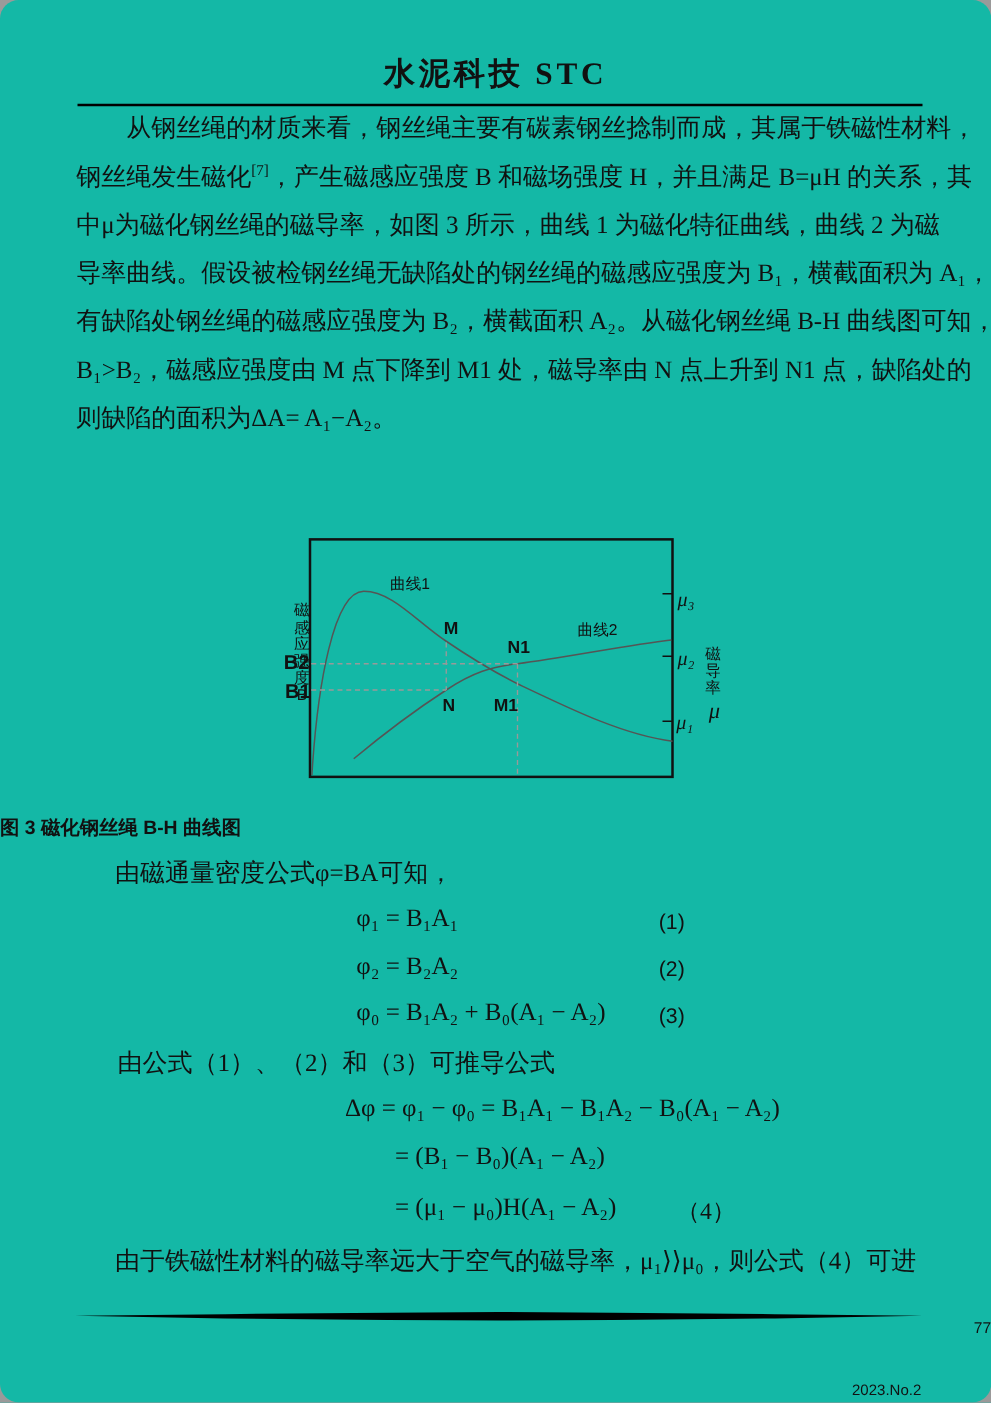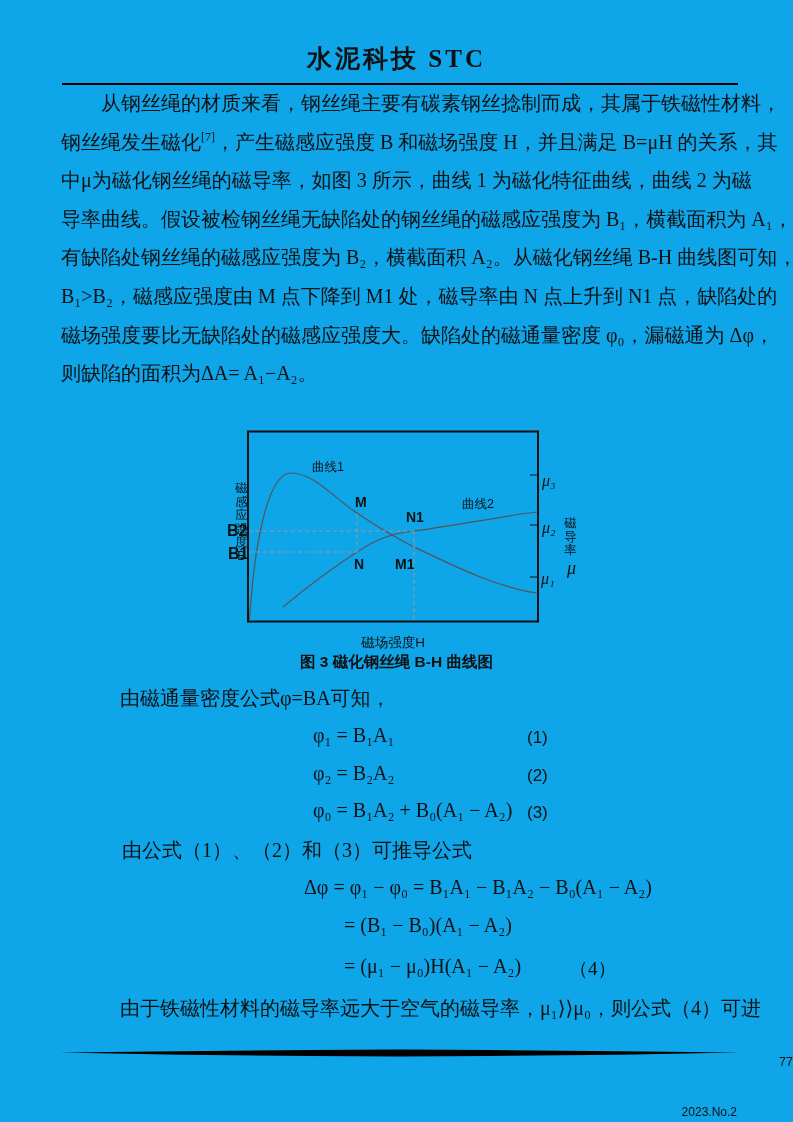--- a/index.html
+++ b/index.html
@@ -1,20 +1,21 @@
 <!DOCTYPE html>
 <html><head>
 <meta charset="utf-8">
 <style>
   html,body { margin:0; padding:0; background:#9a9a9a; }
   .page {
     position:relative; width:793px; height:1122px; margin:0 auto;
-    background:#0ea5e9; color:#111;
+    background:#14b8a6; color:#111;
     font-family:"Liberation Serif", serif;
     overflow:hidden;
+    border-radius:15px;
   }
   .abs { position:absolute; }
 
   
   .journal-title {
     top:42px; left:0; width:100%; text-align:center;
     font-size:25px; font-weight:bold; letter-spacing:3px;
   }
   .header-rule { top:83px; left:62px; width:676px; height:2px; background:#000; }
 
@@ -33,27 +34,27 @@
   .vert {
     position:absolute; width:15px; text-align:center;
     word-break:break-all; line-height:13.5px; font-size:12.5px;
     font-family:"Liberation Sans", sans-serif;
   }
   .mu-label { font-family:"Liberation Serif", serif; font-style:italic; font-size:16px; }
   .mu-big   { font-family:"Liberation Serif", serif; font-style:italic; font-size:18px; }
   .x-axis-label { left:38px; top:204px; width:290px; text-align:center; font-size:13.5px; }
 
   .fig-caption {
-    top:652px; left:0; width:100%; text-align:center;
+    top:652px; left:0; width:100%; text-align:left;
     font-weight:bold; font-size:15.5px;
     font-family:"Liberation Sans", sans-serif;
   }
 
   
-  .ftext { font-size:20px; white-space:nowrap;margin-left:28px; }
+  .ftext { font-size:20px; white-space:nowrap; }
   .eq-num { font-family:"Liberation Sans", sans-serif; font-size:17px; }
   .eq-num-cn { font-size:19px; }
 
   
   .page-num { top:1055px; left:0; width:100%; text-align:right; font-size:12.5px; font-family:"Liberation Sans", sans-serif; }
   .issue    { top:1057px; right:56px; font-size:12px; font-family:"Liberation Sans", sans-serif;margin-top:48px; }
 </style>
 </head>
 <body>
 
@@ -62,21 +63,20 @@
   <div class="abs journal-title">水泥科技 STC</div>
   <div class="abs header-rule"></div>
 
   <div class="abs para">
     <div class="bl indent">从钢丝绳的材质来看，钢丝绳主要有碳素钢丝捻制而成，其属于铁磁性材料，</div>
     <div class="bl"><span>钢丝绳发生磁化</span><sup class="ref">[7]</sup><span>，产生磁感应强度 B 和磁场强度 H，并且满足 B=μH 的关系，其</span></div>
     <div class="bl">中μ为磁化钢丝绳的磁导率，如图 3 所示，曲线 1 为磁化特征曲线，曲线 2 为磁</div>
     <div class="bl">导率曲线。假设被检钢丝绳无缺陷处的钢丝绳的磁感应强度为 B₁，横截面积为 A₁，</div>
     <div class="bl">有缺陷处钢丝绳的磁感应强度为 B₂，横截面积 A₂。从磁化钢丝绳 B-H 曲线图可知，</div>
     <div class="bl">B₁&gt;B₂，磁感应强度由 M 点下降到 M1 处，磁导率由 N 点上升到 N1 点，缺陷处的</div>
-    <div class="bl">磁场强度要比无缺陷处的磁感应强度大。缺陷处的磁通量密度 φ₀，漏磁通为 Δφ，</div>
     <div class="bl">则缺陷的面积为ΔA= A₁−A₂。</div>
   </div>
 
   <div class="abs figure">
     <svg width="385" height="235" viewBox="0 0 385 235">
       <rect x="38" y="1.5" width="290" height="190" fill="none" stroke="#111" stroke-width="2"></rect>
       <path d="M 39.5 190 C 44 118, 57 43, 81 43 C 104 43, 124 68, 147 83 C 172 100, 188 109, 204 117 C 248 138, 289 158, 328 163" fill="none" stroke="#555" stroke-width="1.2"></path>
       <path d="M 73 177 C 103 152, 127 135, 147 122 C 168 108, 184 103, 204 101 C 243 96, 292 86, 327 82" fill="none" stroke="#555" stroke-width="1.2"></path>
       <path d="M 39 101 H 204" stroke="#999" stroke-width="1.1" stroke-dasharray="4 3"></path>
       <path d="M 39 122 H 147" stroke="#999" stroke-width="1.1" stroke-dasharray="4 3"></path>
@@ -97,21 +97,20 @@
     <span class="fig-label pt-label" style="left:144px; top:126px;">N</span>
     <span class="fig-label pt-label" style="left:185px; top:126px;">M1</span>
 
     <span class="fig-label mu-label" style="left:332px; top:42px;">μ₃</span>
     <span class="fig-label mu-label" style="left:332px; top:89px;">μ₂</span>
     <span class="fig-label mu-label" style="left:331px; top:140px;">μ₁</span>
 
     <div class="vert" style="left:353px; top:87px;">磁导率</div>
     <span class="fig-label mu-big" style="left:357px; top:128px;">μ</span>
 
-    <div class="fig-label x-axis-label">磁场强度H</div>
   </div>
 
   <div class="abs fig-caption">图 3 磁化钢丝绳 B-H 曲线图</div>
 
   <div class="abs ftext" style="left:92px; top:685px;">由磁通量密度公式φ=BA可知，</div>
 
   <div class="abs ftext" style="left:285px; top:724px;">φ₁ = B₁A₁</div>
   <div class="abs eq-num" style="left:527px; top:728px;">(1)</div>
 
   <div class="abs ftext" style="left:285px; top:762px;">φ₂ = B₂A₂</div>

